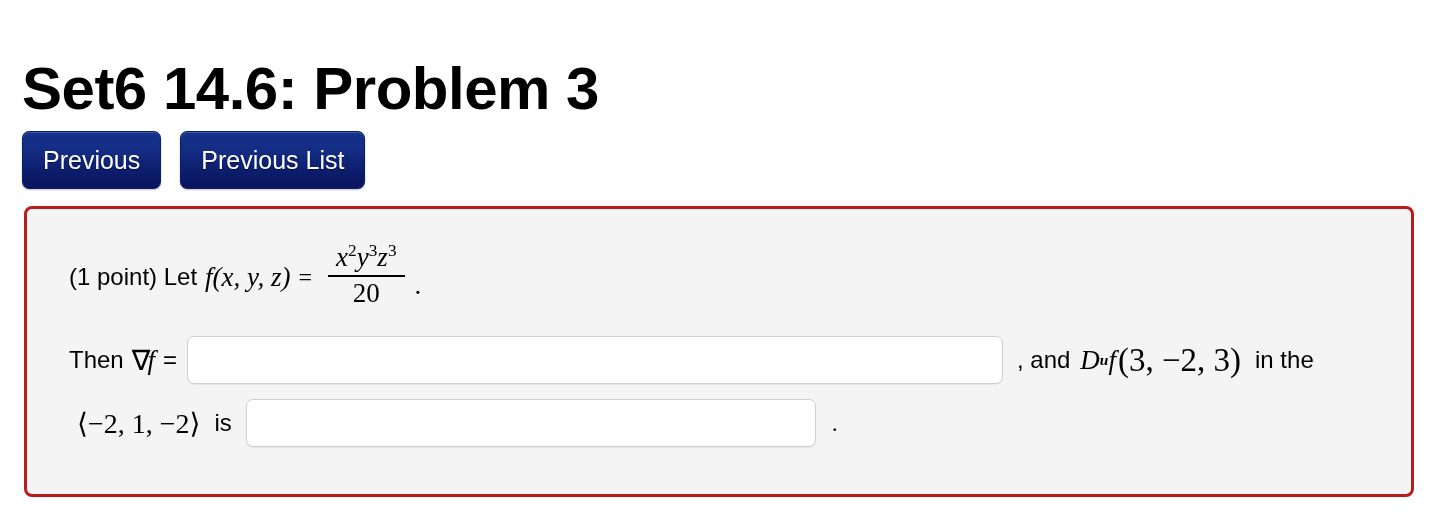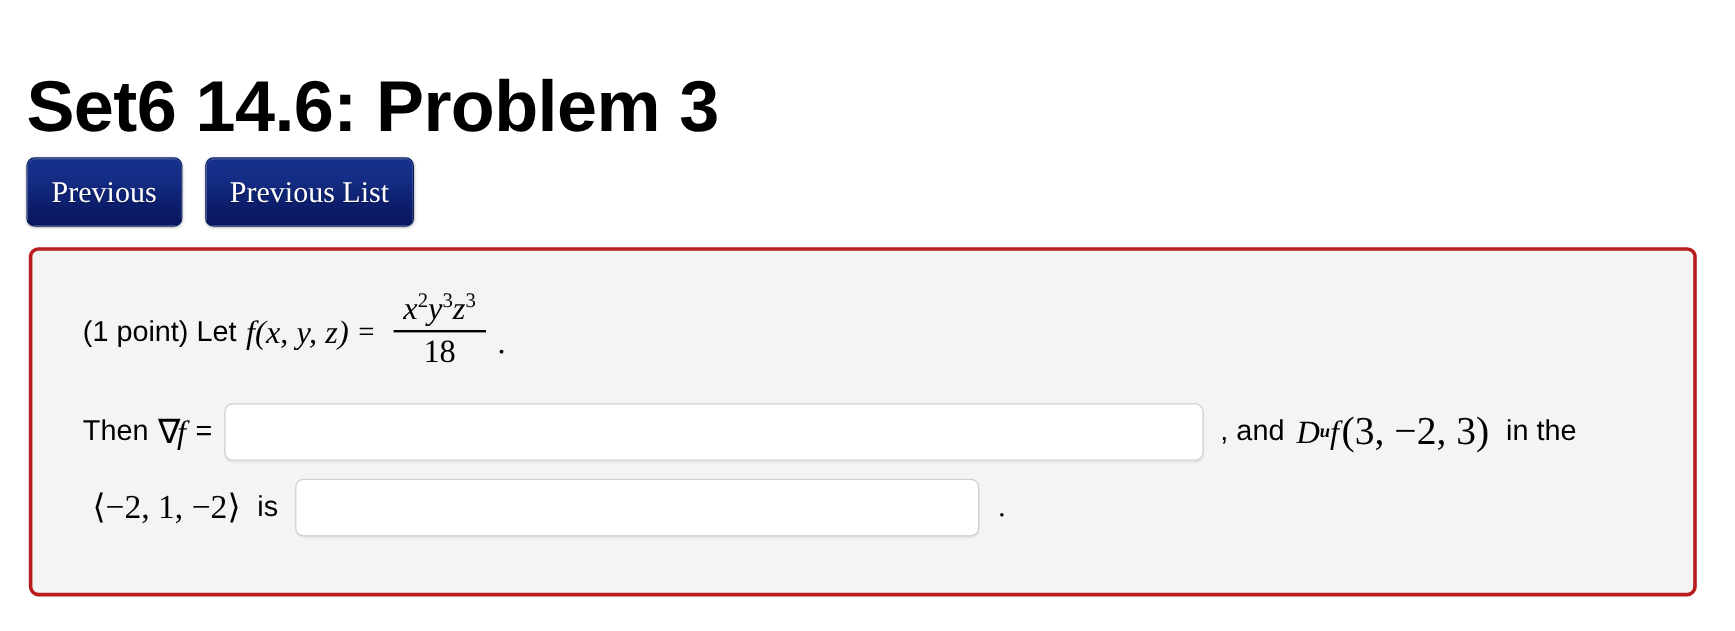--- a/index.html
+++ b/index.html
@@ -41,21 +41,21 @@
   .nav-btn {
     display: inline-flex;
     align-items: center;
     justify-content: center;
     height: 58px;
     padding: 0 20px;
     border: 1px solid #0a1f62;
     border-radius: 7px;
     background: linear-gradient(to bottom, #16318c 0%, #142c83 35%, #0c1d6b 70%, #0a1560 100%);
     color: #ffffff;
-    font-family: Liberation Serif, serif;
+    font-family: Liberation Sans, sans-serif;
     font-size: 25px;
     font-weight: normal;
     line-height: 1;
     text-shadow: 0 1px 1px rgba(0,0,0,0.45);
     box-shadow: inset 0 1px 0 rgba(255,255,255,0.18), 0 1px 2px rgba(0,0,0,0.25);
     cursor: pointer;
     white-space: nowrap;
     box-sizing: border-box;
   }
 
@@ -242,21 +242,21 @@
     <div class="line1 txt">
       <span class="lead">(1 point) Let</span>
       <span class="mathit" style="margin-left:8px">f</span>
       <span class="mathit">(x, y, z)</span>
       <span class="mathrm eqsign">=</span>
       <span class="frac">
         <span class="num">
           <span>x</span><sup class="pw">2</sup><span>y</span><sup class="pw">3</sup><span>z</span><sup class="pw">3</sup>
         </span>
         <span class="bar"></span>
-        <span class="den">18</span>
+        <span class="den">20</span>
       </span>
       <span class="period-after">.</span>
     </div>
 
     <div class="line2 txt">
       <span>Then</span>
       <span class="nabla">∇</span>
         <span class="nabla-f">f</span>
       <span class="eqsign">=</span>
       <input class="answer-input" id="gradient-input" type="text" placeholder="" style="">

